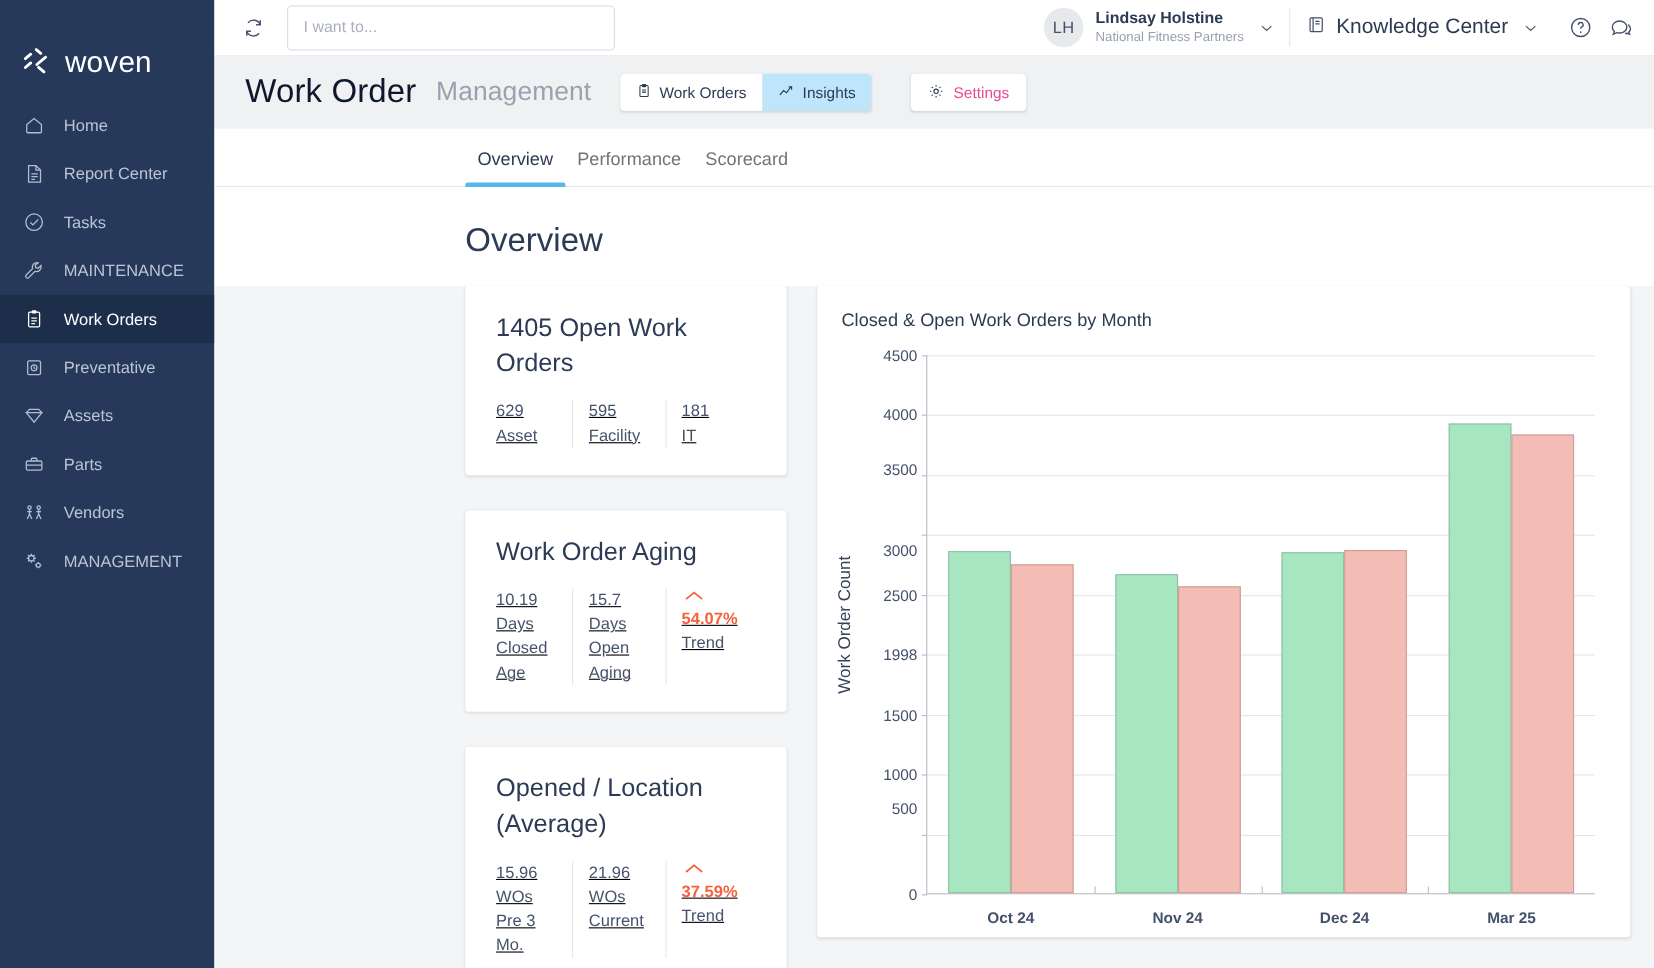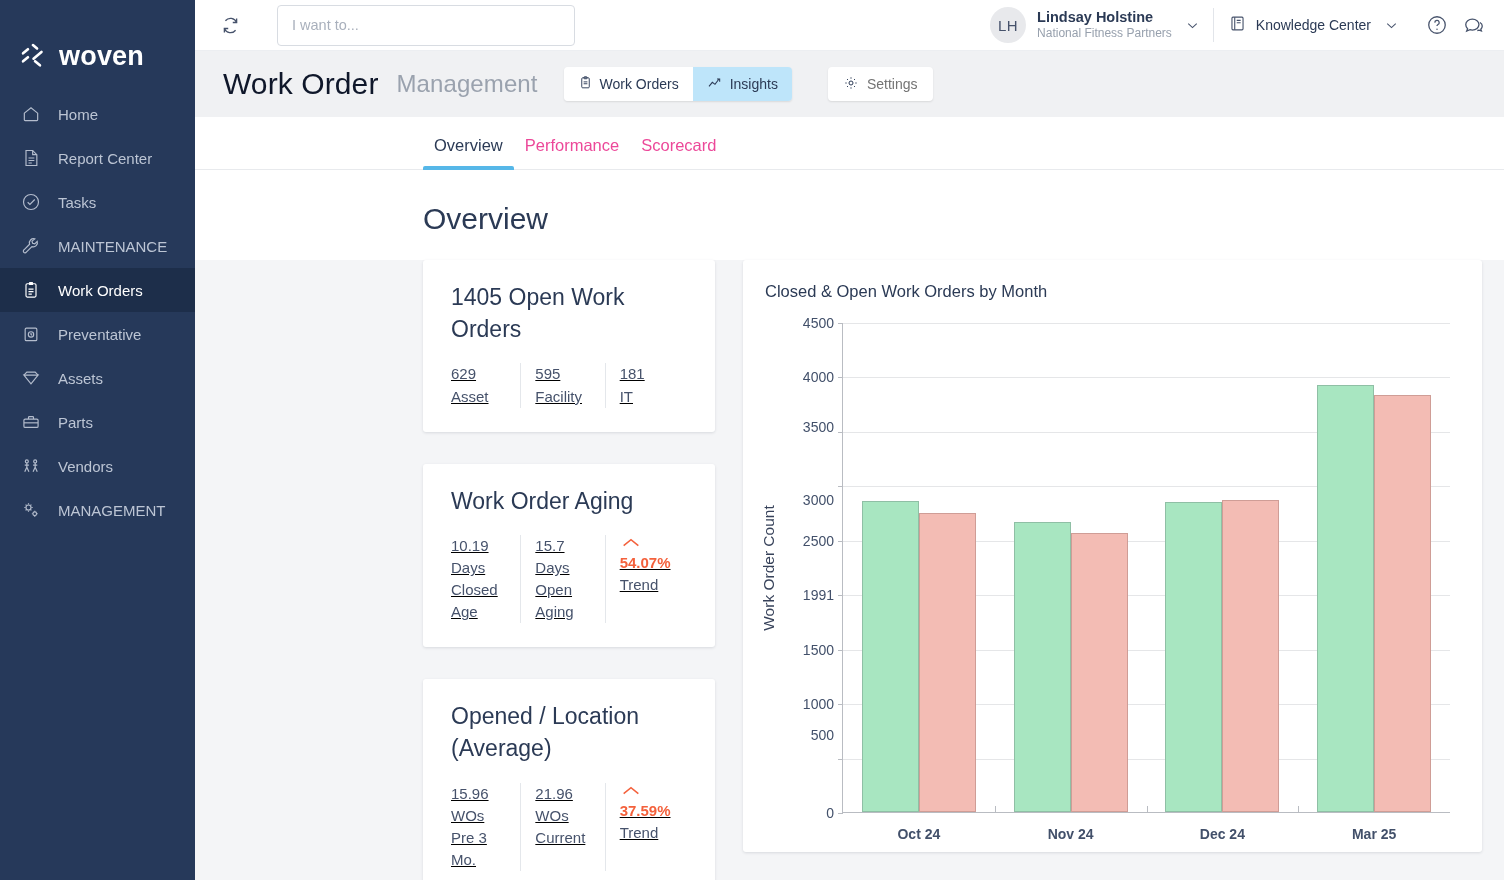--- a/index.html
+++ b/index.html
@@ -13,61 +13,61 @@
 
   
   .sidebar {
     width: 195px; min-width: 195px; height: 880px;
     background: #26395a;
     color: #c6cedd;
     position: relative;
   }
   .brand { display: flex; align-items: center; gap: 11px; padding: 26px 0 0 20px; height: 86px; }
   .brand-mark { width: 28px; height: 28px; }
-  .brand-text { color: #fff; font-size: 27px; letter-spacing: .2px; font-weight: 700; }
+  .brand-text { color: #fff; font-size: 27px; letter-spacing: .2px; font-weight: 400; }
 
   .nav { margin-top: 6px; }
   .nav-item {
     display: flex; align-items: center; gap: 16px;
     height: 44px; padding-left: 20px;
     color: #bcc5d4; font-size: 15px;
     cursor: pointer;
   }
   .nav-item .ico { width: 22px; height: 22px; display: flex; align-items: center; justify-content: center; flex: 0 0 22px; }
   .nav-item.active { background: #1d2e4a; color: #ffffff; }
   .nav-item.active .ico svg { stroke: #ffffff; }
   .nav-item svg { stroke: #b4bdcd; fill: none; stroke-width: 1.4; }
 
   
   .main { flex: 1; height: 880px; background: #f4f5f7; position: relative; overflow: hidden; }
 
   .topbar {
     height: 51px; background: #fff; display: flex; align-items: center;
-    padding: 0 18px 0 22px; gap: 34px;
+    padding: 0 18px 0 22px; gap: 18px;
     border-bottom: 1px solid #eceef1;
   }
   .refresh-btn { width: 26px; height: 26px; display:flex; align-items:center; justify-content:center; cursor: pointer; }
   .omni {
     width: 298px; height: 41px; border: 1px solid #d8dce2; border-radius: 4px;
     padding: 0 14px; font-size: 14.5px; color: #3c4658; outline: none;
     font-family: "Liberation Sans", sans-serif; background:#fff;
   }
   .omni::placeholder { color: #a9b0bc; }
   .top-right { margin-left: auto; display: flex; align-items: center; gap: 0px; }
   .avatar {
     width: 36px; height: 36px; border-radius: 50%; background: #e8e9ec;
     display: flex; align-items: center; justify-content: center;
     color: #46526b; font-size: 15px; letter-spacing:.4px;
   }
   .user-block { margin-left: 11px; line-height: 1.18; }
   .user-name { font-size: 14.5px; color: #2b3a55; font-weight: bold; }
   .user-org { font-size: 12px; color: #97a0ad; }
   .caret { margin: 0 12px; cursor: pointer; display:flex; }
   .divider-v { width: 1px; height: 34px; background: #e2e5ea; margin-right: 14px; }
-  .kc { display: flex; align-items: center; gap: 9px; font-size: 14px; color: #2b3a55; cursor: pointer; }
+  .kc { display: flex; align-items: center; gap: 9px; font-size: 19px; color: #2b3a55; cursor: pointer; }
   .icon-btn { margin-left: 14px; cursor: pointer; display:flex; align-items:center; }
 
   
   .page-head {
     height: 66px; background: #f0f1f3; display: flex; align-items: center;
     padding-left: 28px; gap: 18px;
   }
   .h-title { font-size: 30px; color: #0f172a; font-weight: 400; letter-spacing: .1px; }
   .h-sub { font-size: 24px; color: #9aa2ae; font-weight: 400; letter-spacing: .1px; }
   .seg { display: flex; margin-left: 8px; box-shadow: 0 1px 2px rgba(0,0,0,.10); border-radius: 4px; }
@@ -75,28 +75,28 @@
     display: flex; align-items: center; gap: 7px;
     height: 34px; padding: 0 14px; background: #fff; font-size: 14px; color: #2b3a55;
     cursor: pointer; border: none;
     font-family: "Liberation Sans", sans-serif;
   }
   .seg-btn:first-child { border-radius: 4px 0 0 4px; }
   .seg-btn:last-child { border-radius: 0 4px 4px 0; }
   .seg-btn.on { background: #bee5fa; }
   .btn-single {
     display: flex; align-items: center; gap: 8px; height: 34px; padding: 0 15px;
-    background: #fff; border-radius: 4px; font-size: 14px; color: #737373;
+    background: #fff; border-radius: 4px; font-size: 14px; color: #ec4899;
     box-shadow: 0 1px 2px rgba(0,0,0,.10); cursor: pointer; margin-left: 18px;
     border: none; font-family: "Liberation Sans", sans-serif;
   }
 
   
   .tabs { height: 53px; background: #fff; display: flex; align-items: flex-end; padding-left: 228px; gap: 0; border-bottom: 1px solid #e8eaed; }
-  .tab { font-size: 16.5px; color: #ec4899; padding: 0 11px 14px 11px; cursor: pointer; position: relative; }
+  .tab { font-size: 16.5px; color: #737373; padding: 0 11px 14px 11px; cursor: pointer; position: relative; }
   .tab.active { color: #2b3a55; }
   .tab.active::after { content:""; position: absolute; left: 0; right: 0; bottom: -1px; height: 4px; background: #56b7e8; border-radius: 2px 2px 0 0; }
 
   
   .content { padding: 0 0 0 0; height: calc(880px - 51px - 66px - 53px); background: #f4f5f7; overflow: hidden; }
   .overview-title { font-size: 30px; color: #2b3a55; font-weight: 400; padding: 32px 0 24px 228px; background:#fff; }
   .cols { display: flex; gap: 28px; padding-left: 228px; padding-right: 22px; }
   .left-col { width: 292px; flex: 0 0 292px; display: flex; flex-direction: column; gap: 32px; }
   .card {
     background: #fff; border-radius: 3px; padding: 22px 26px 24px 28px;
@@ -450,21 +450,21 @@
                     <div class="gl" style="top: 435.556px;"></div>
                     <div class="gl-lab" style="top: 412px;">500</div>
                     <div class="tick" style="top: 435.556px;"></div>
                     <div class="gl" style="top: 381.111px;"></div>
                     <div class="gl-lab" style="top: 381.111px;">1000</div>
                     <div class="tick" style="top: 381.111px;"></div>
                     <div class="gl" style="top: 326.667px;"></div>
                     <div class="gl-lab" style="top: 326.667px;">1500</div>
                     <div class="tick" style="top: 326.667px;"></div>
                     <div class="gl" style="top: 272.222px;"></div>
-                    <div class="gl-lab" style="top: 272.222px;">1991</div>
+                    <div class="gl-lab" style="top: 272.222px;">1998</div>
                     <div class="tick" style="top: 272.222px;"></div>
                     <div class="gl" style="top: 217.778px;"></div>
                     <div class="gl-lab" style="top: 217.778px;">2500</div>
                     <div class="tick" style="top: 217.778px;"></div>
                     <div class="gl" style="top: 163.333px;"></div>
                     <div class="gl-lab" style="top: 177px;">3000</div>
                     <div class="tick" style="top: 163.333px;"></div>
                     <div class="gl" style="top: 108.889px;"></div>
                     <div class="gl-lab" style="top: 104px;">3500</div>
                     <div class="tick" style="top: 108.889px;"></div>

